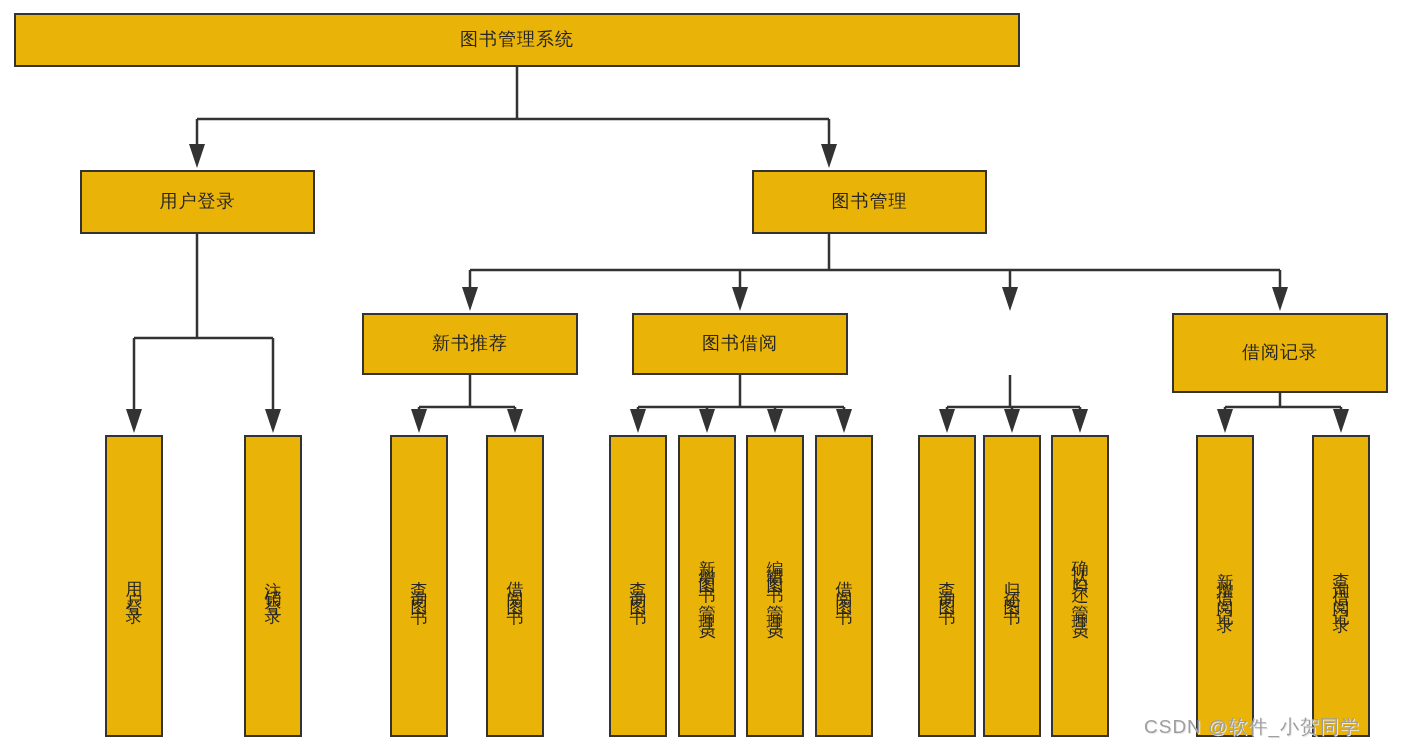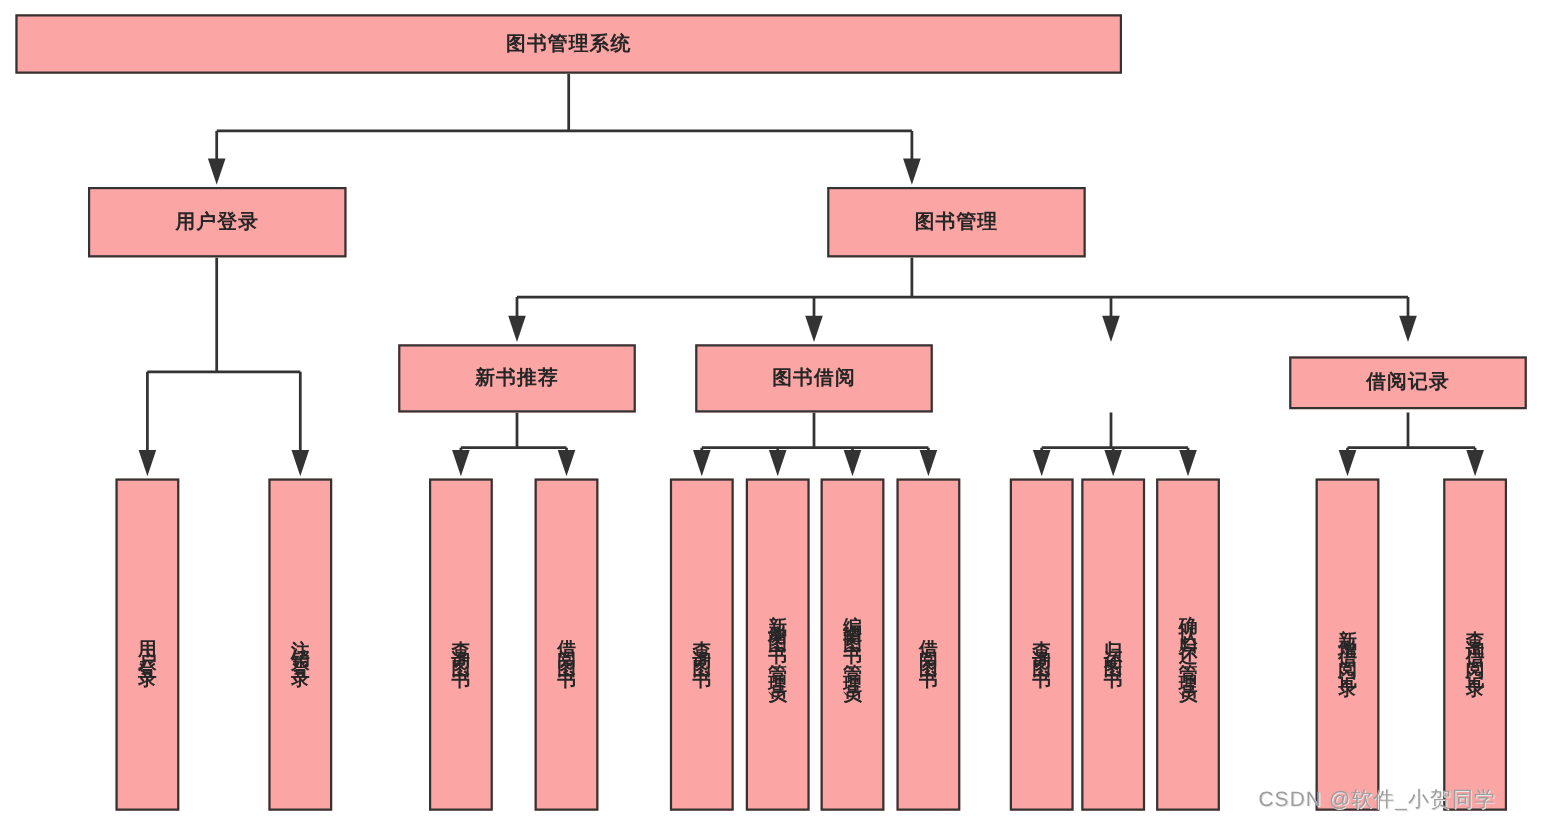--- a/index.html
+++ b/index.html
@@ -18,30 +18,29 @@
   .wires {
     position: absolute;
     left: 0;
     top: 0;
     pointer-events: none;
   }
   .node {
     position: absolute;
     box-sizing: border-box;
     border: 2.5px solid #333333;
-    background: #fca5a5;
+    background: #eab308;
     color: #262626;
     display: flex;
     align-items: center;
     justify-content: center;
     font-size: 18px;
     letter-spacing: 1px;
     text-align: center;
     line-height: 1.2;
-    font-weight: bold;
   }
   .node.v {
     writing-mode: vertical-rl;
     text-orientation: mixed;
     font-size: 17px;
     letter-spacing: 9px;
     line-height: 1;
   }
   .watermark {
     position: absolute;
@@ -104,21 +103,21 @@
     </g>
   </svg>
 
   <div class="node" style="left:14px; top:13px; width:1006px; height:54px;">图书管理系统</div>
 
   <div class="node" style="left:80px; top:170px; width:235px; height:64px;">用户登录</div>
   <div class="node" style="left:752px; top:170px; width:235px; height:64px;">图书管理</div>
 
   <div class="node" style="left:362px; top:313px; width:216px; height:62px;">新书推荐</div>
   <div class="node" style="left:632px; top:313px; width:216px; height:62px;">图书借阅</div>
-  <div class="node" style="left:1172px; top:324px; width:216px; height:48px;">借阅记录</div>
+  <div class="node" style="left:1172px; top:313px; width:216px; height:80px;">借阅记录</div>
 
   <div class="node v" style="left:105px; top:435px; width:58px; height:302px;">用户登录</div>
   <div class="node v" style="left:244px; top:435px; width:58px; height:302px;">注销登录</div>
 
   <div class="node v" style="left:390px; top:435px; width:58px; height:302px;">查询图书</div>
   <div class="node v" style="left:486px; top:435px; width:58px; height:302px;">借阅图书</div>
 
   <div class="node v" style="left:609px; top:435px; width:58px; height:302px;">查询图书</div>
   <div class="node v" style="left:678px; top:435px; width:58px; height:302px;">新增图书（管理员）</div>
   <div class="node v" style="left:746px; top:435px; width:58px; height:302px;">编辑图书（管理员）</div>

